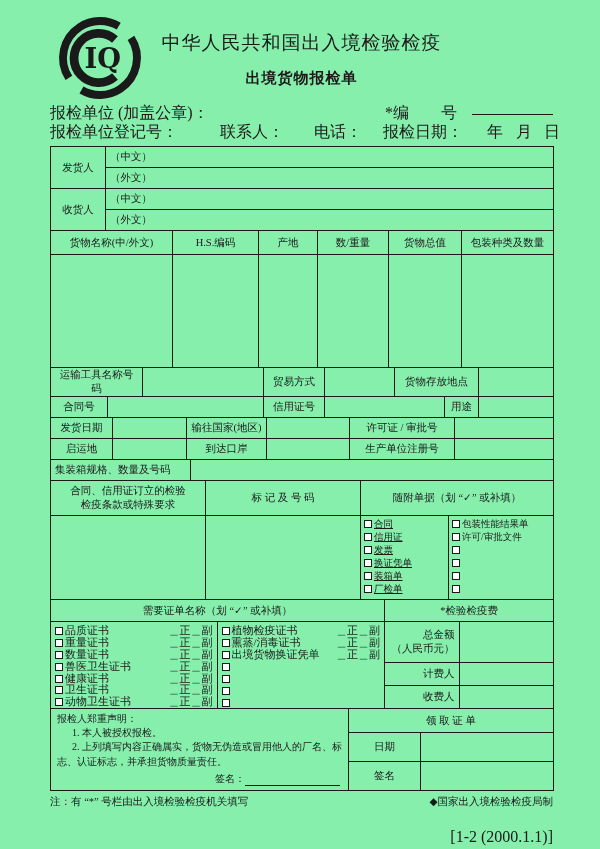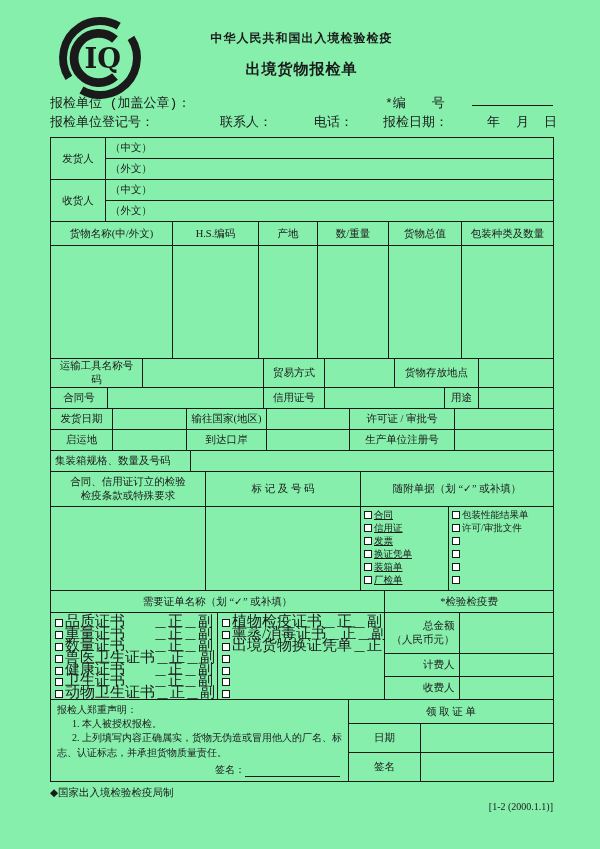--- a/index.html
+++ b/index.html
@@ -2,24 +2,24 @@
 <html><head>
 <meta charset="utf-8">
 <style>
   * { margin:0; padding:0; box-sizing:border-box; }
   body { background:#888; font-family:"Liberation Serif","DejaVu Serif",serif; color:#1a1a1a; }
   .page { position:relative; width:600px; height:849px; background:#86efac; overflow:hidden; }
   .content { position:absolute; left:50px; top:0; width:503px; }
 
   .logo { position:absolute; left:56px; top:14px; width:88px; height:88px; }
 
-  .title { margin-top:30px; text-align:center; font-size:12px; font-weight:bold; letter-spacing:1px; }
+  .title { margin-top:30px; text-align:center; font-size:19px; font-weight:normal; letter-spacing:1px; }
   .subtitle { margin-top:13px; text-align:center; font-size:15px; font-weight:bold; letter-spacing:1px; }
 
-  .inforow { position:relative; height:19px; font-size:13px;font-family:Liberation Mono, monospace; }
+  .inforow { position:relative; height:19px; font-size:16px; }
   .inforow .abs { position:absolute; top:2px; white-space:nowrap; }
   .fillline { display:inline-block; border-bottom:1px solid #1a1a1a; height:12px; vertical-align:bottom; }
 
   table { border-collapse:collapse; table-layout:fixed; width:503px; }
   td, th { border:1px solid #1a1a1a; font-size:10.5px; font-weight:normal; padding:0 4px; vertical-align:middle; overflow:hidden; }
   .lc { text-align:center; }
   .p0 { padding:0; vertical-align:top; }
 
   .sec { margin-top:-1px; }
   .sec-first { margin-top:7px; }
@@ -31,37 +31,37 @@
 
   .dhead td { height:35px; text-align:center; line-height:1.3; }
   .dbody { height:83px; }
   .doccols { display:flex; height:83px; font-size:9.5px; }
   .dcol1 { width:88px; border-right:1px solid #1a1a1a; padding:2px 3px;text-decoration:underline; }
   .dcol2 { flex:1; padding:2px 3px; }
   .cbrow { height:13px; line-height:13px; white-space:nowrap; }
   .cb { display:inline-block; width:8px; height:8px; border:1px solid #1a1a1a; margin-right:2px; vertical-align:-1px; background:#fff; }
 
   .ehead td { height:22px; text-align:center; }
-  .certcols { display:flex; height:86px; font-size:15px; }
+  .certcols { display:flex; height:86px; font-size:11px; }
   .ccol { width:167px; padding:3px 4px 0 4px; }
   .ccol.first { border-right:1px solid #1a1a1a; }
   .certrow { display:flex; justify-content:space-between; align-items:center; height:11.8px; white-space:nowrap; }
   .fee { width:100%; height:86px; }
   .fee td { font-size:10.5px; text-align:right; }
   .nbl { border-left:none; } .nbr { border-right:none; } .nbt { border-top:none; } .nbb { border-bottom:none; }
 
   .decl { font-size:10px; line-height:1.42; padding:3px 6px; vertical-align:top; }
   .decl p.ind { text-indent:1.5em; }
   .sigline-wrap { margin-top:3px; padding-left:158px; }
   .pickup-head { height:24px; text-align:center;margin-left:8px; }
   .frow td { height:29px; }
   .frow .lc { text-align:center; }
 
   .note-row { display:flex; justify-content:space-between; margin-top:4px; font-size:10.5px; }
-  .code-row { text-align:right; font-size:10px; margin-top:1px; }
+  .code-row { text-align:right; font-size:16px; margin-top:19px; }
 </style>
 </head>
 <body>
 
 <div class="page">
 
   <div class="logo">
     <svg viewBox="0 0 100 100" width="88" height="88">
       <circle cx="50" cy="50" r="42" fill="none" stroke="#1a1a1a" stroke-width="9" stroke-dasharray="112 20" transform="rotate(-33 50 50)"></circle>
       <path d="M 67 29 A 28 28 0 1 0 67 71" fill="none" stroke="#1a1a1a" stroke-width="10"></path>
@@ -386,17 +386,18 @@
         <td></td>
       </tr>
       <tr class="frow">
         <td class="lc">签名</td>
         <td></td>
       </tr>
     </tbody>
       </table>
 
     <div class="note-row">
+      <span>注：有 “*” 号栏由出入境检验检疫机关填写</span>
       <span>◆国家出入境检验检疫局制</span>
     </div>
     <div class="code-row">[1-2 (2000.1.1)]</div>
   </div>
 </div>
 
 </body></html>

